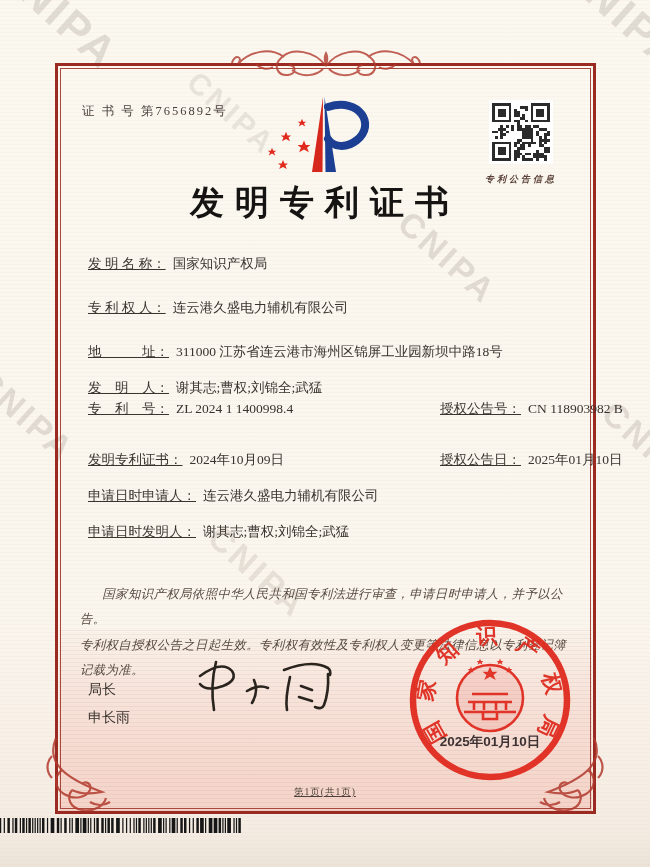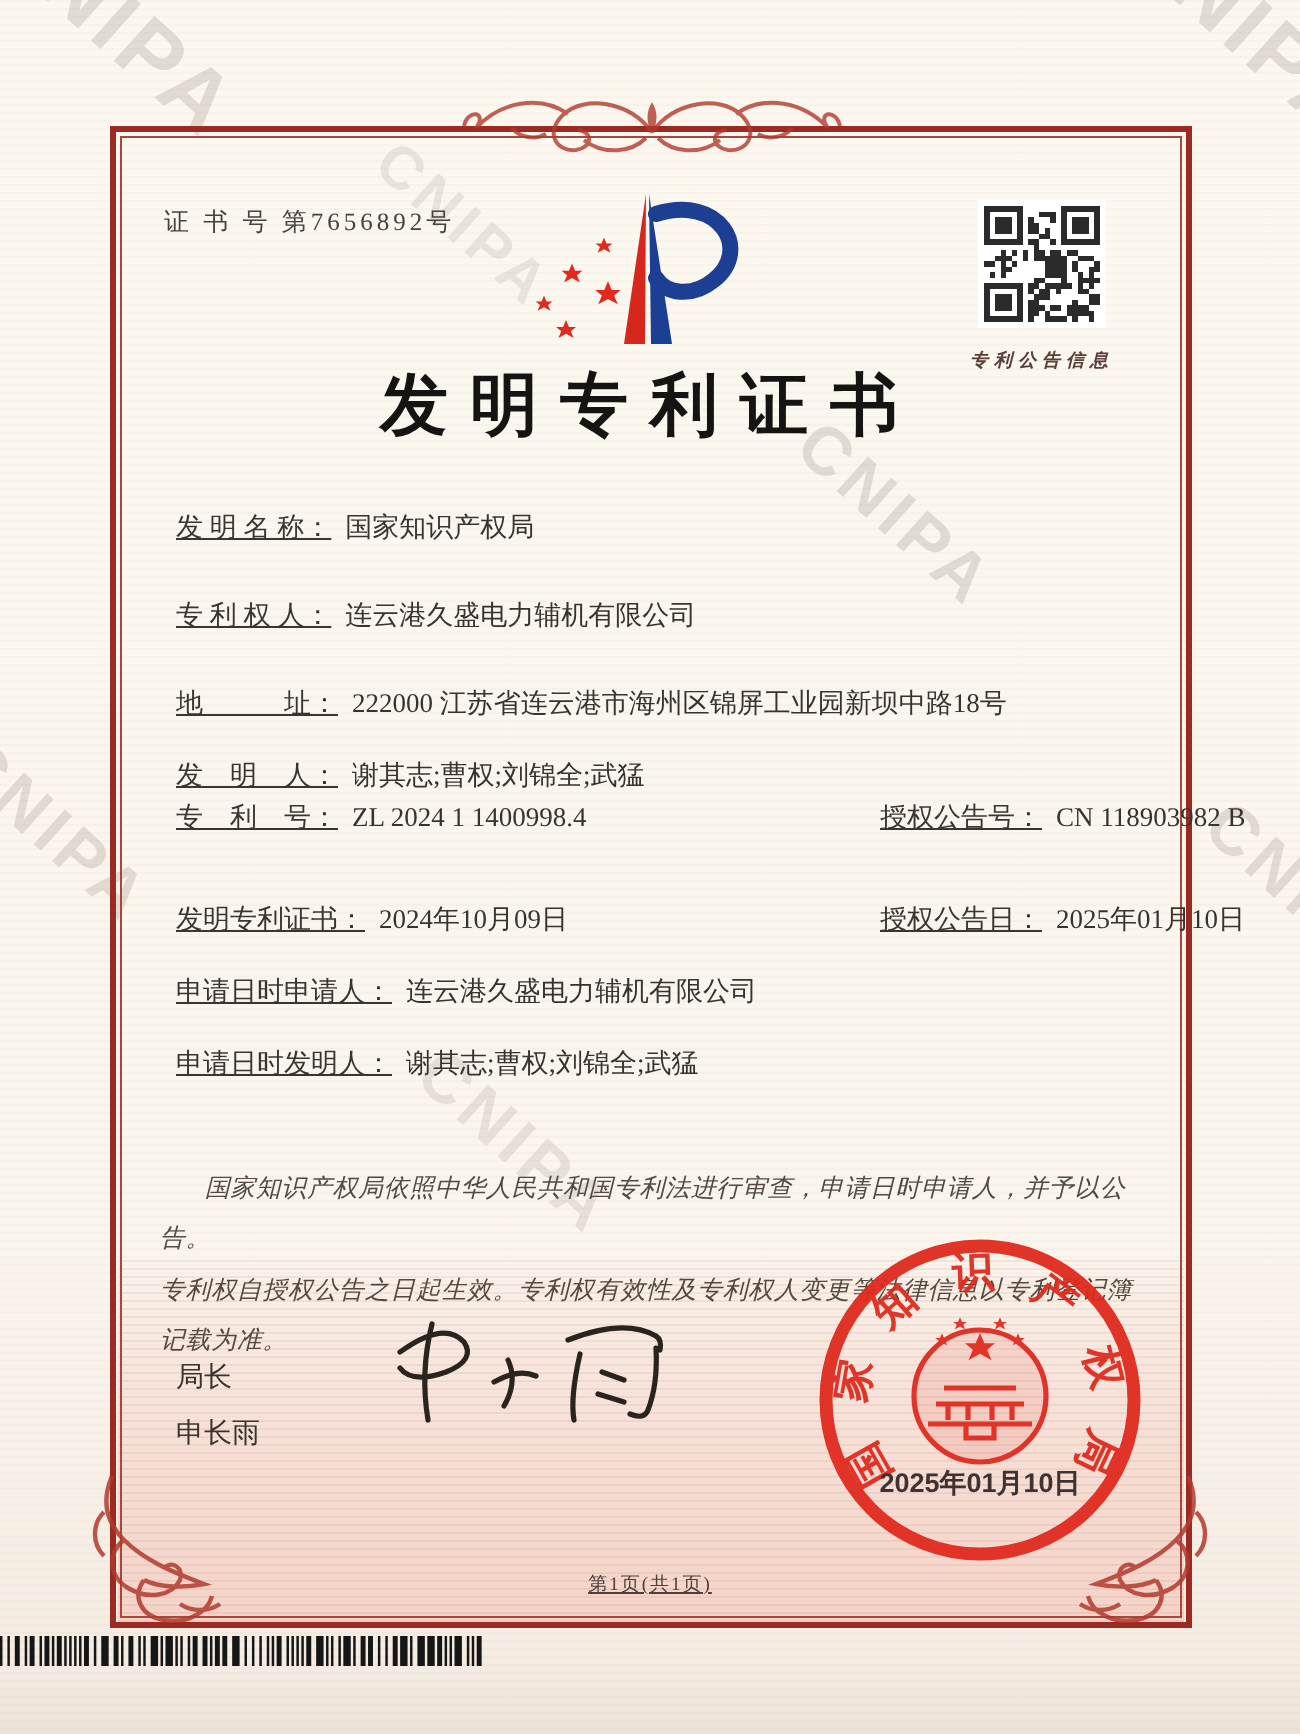--- a/index.html
+++ b/index.html
@@ -285,21 +285,21 @@
 
   <h1 class="title">发明专利证书</h1>
 
   <div class="row r1">
     <span class="lbl">发 明 名 称：</span><span class="val">国家知识产权局</span>
   </div>
   <div class="row r2">
     <span class="lbl">专 利 权 人：</span><span class="val">连云港久盛电力辅机有限公司</span>
   </div>
   <div class="row r3">
-    <span class="lbl">地　　　址：</span><span class="val">222000 江苏省连云港市海州区锦屏工业园新坝中路18号</span>
+    <span class="lbl">地　　　址：</span><span class="val">311000 江苏省连云港市海州区锦屏工业园新坝中路18号</span>
   </div>
   <div class="row r4">
     <span class="lbl">发　明　人：</span><span class="val">谢其志;曹权;刘锦全;武猛</span>
   </div>
 
   <div class="row p1 pair">
     <span class="lbl">专　利　号：</span><span class="val">ZL 2024 1 1400998.4</span>
     <span class="col-right">
       <span class="lbl">授权公告号：</span><span class="val">CN 118903982 B</span>
     </span>

